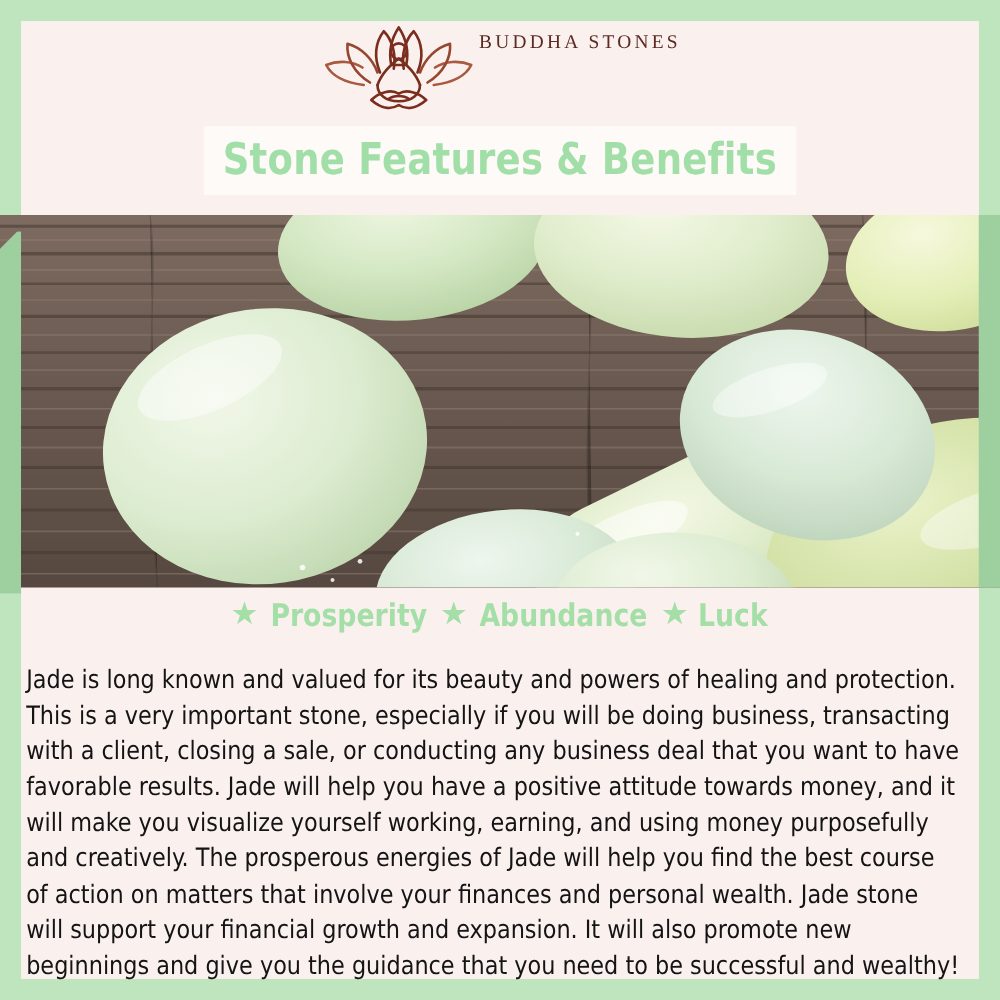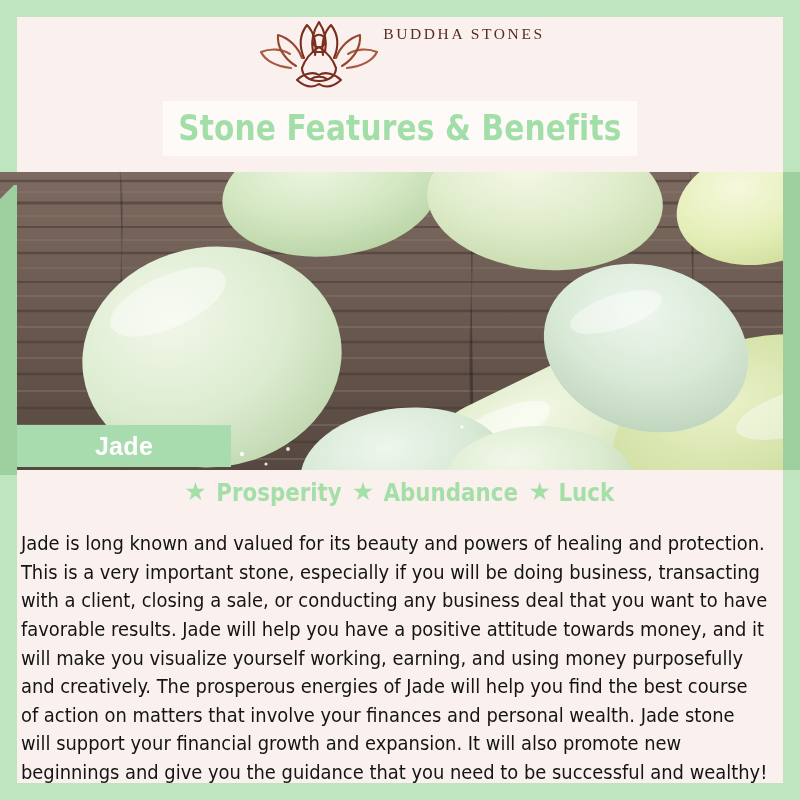--- a/index.html
+++ b/index.html
@@ -348,23 +348,20 @@
         <circle cx="266" cy="292" r="1.6"></circle>
         <circle cx="288" cy="277" r="1.9"></circle>
         <circle cx="462" cy="255" r="1.7"></circle>
       </g>
     </svg>
   </div>
 
   <div class="photo-accent-left"></div>
   <div class="photo-accent-right"></div>
 
-  <div class="stone-band">
-    <span class="stone-name">Jade</span>
-  </div>
 
   <div class="keywords">
     <div class="kw-item">
       <span class="kw-star">★</span>
       <span class="kw-label">Prosperity</span>
     </div>
     <div class="kw-item">
       <span class="kw-star">★</span>
       <span class="kw-label">Abundance</span>
     </div>

